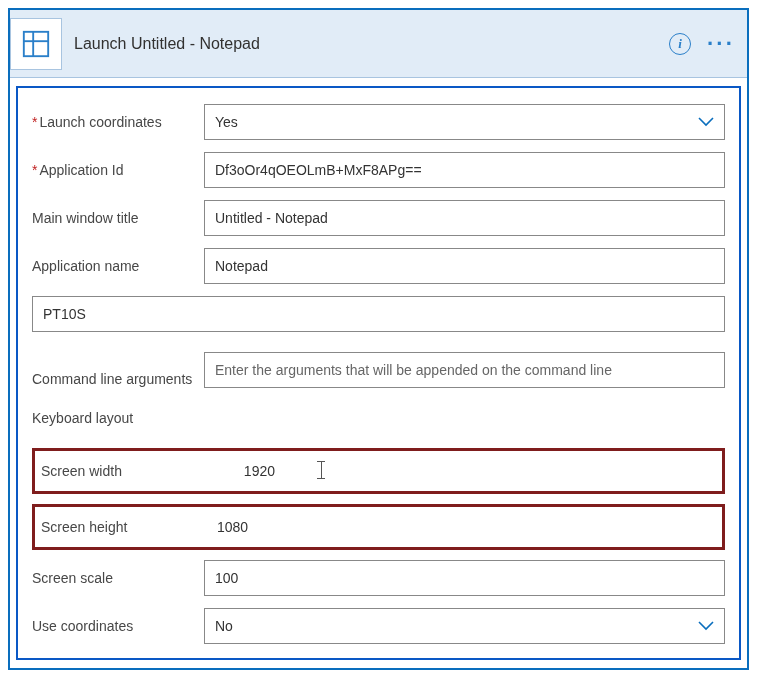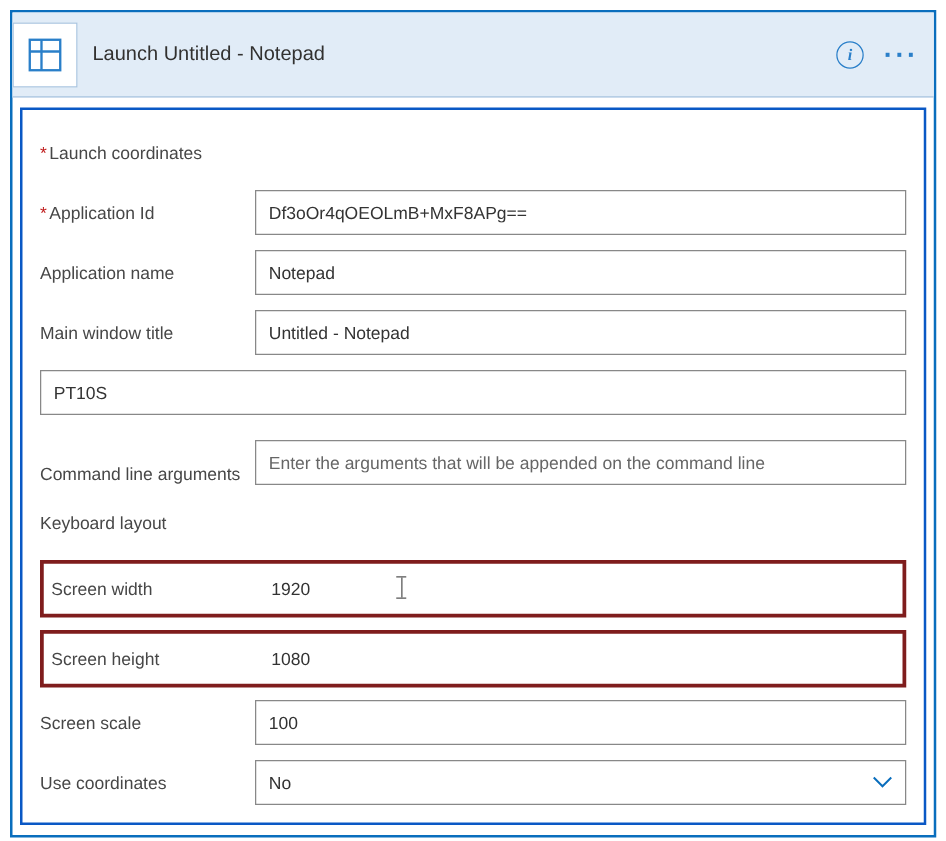--- a/index.html
+++ b/index.html
@@ -195,41 +195,49 @@
       <div class="info-icon">i</div>
       <div class="more-icon">···</div>
     </div>
   </div>
 
   <div class="card-body">
     <div class="body-inner">
 
       <div class="form-row">
         <div class="form-label"><span class="req">*</span><span>Launch coordinates</span></div>
+        <div class="form-control">
+          <div class="select-box">
+            <span class="select-value">Yes</span>
+            <svg class="chevron-down" viewBox="0 0 16 10">
+                <path d="M1 1 L8 8 L15 1" fill="none" stroke="#0a6ebd" stroke-width="1.6"></path>
+              </svg>
+          </div>
+        </div>
       </div>
 
 
       <div class="form-row">
         <div class="form-label"><span class="req">*</span><span>Application Id</span></div>
         <div class="form-control">
           <input class="text-input" type="text" value="Df3oOr4qOEOLmB+MxF8APg==" style="">
         </div>
       </div>
 
       <div class="form-row">
+        <div class="form-label">Main window title</div>
+        <div class="form-control">
+          <input class="text-input" type="text" value="Untitled - Notepad" style="">
+        </div>
+      </div>
+
+      <div class="form-row">
         <div class="form-label">Application name</div>
         <div class="form-control">
           <input class="text-input" type="text" value="Notepad" style="">
-        </div>
-      </div>
-
-      <div class="form-row">
-        <div class="form-label">Main window title</div>
-        <div class="form-control">
-          <input class="text-input" type="text" value="Untitled - Notepad" style="">
         </div>
       </div>
 
       <div class="form-row">
         <div class="form-control">
           <input class="text-input" type="text" value="PT10S" style="">
         </div>
       </div>
 
       <div class="form-row tall">
@@ -239,21 +247,21 @@
         </div>
       </div>
 
       <div class="form-row">
         <div class="form-label">Keyboard layout</div>
       </div>
 
       <div class="highlight-row">
         <div class="form-label">Screen width</div>
         <div class="form-control" style="display:flex;align-items:center;gap:40px;">
-          <input class="text-input" style="width: 70px; flex: 0 0 auto;" type="text" value="1920">
+          <input class="text-input" style="width: 70px; flex: 0 0 auto; text-align: right;" type="text" value="1920">
           <span class="cursor-mark"></span>
         </div>
       </div>
 
       <div class="highlight-row">
         <div class="form-label">Screen height</div>
         <div class="form-control">
           <input class="text-input" type="text" value="1080" style="">
         </div>
       </div>

